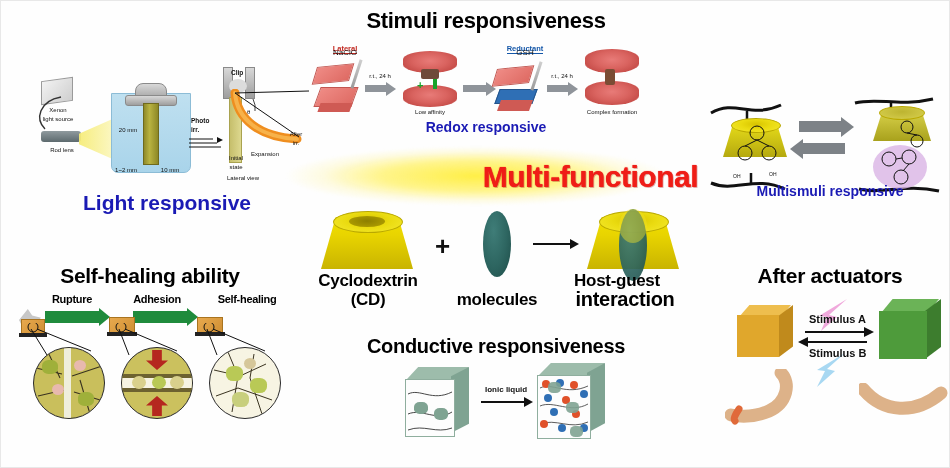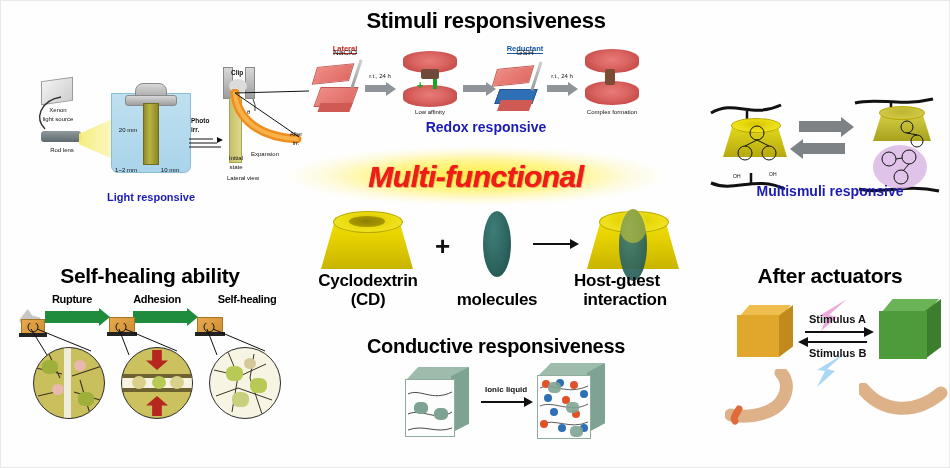--- a/index.html
+++ b/index.html
@@ -11,21 +11,21 @@
   .blk{position:absolute;}
   .hdr{
     font-weight:bold;color:#000;text-align:center;
     letter-spacing:-0.3px;white-space:nowrap;
   }
   .sub-blue{color:#1a1ab4;font-weight:bold;text-align:center;white-space:nowrap;}
 
   
   #center-title{
     left:253px;top:140px;width:444px;height:72px;text-align:center;
-    display:flex;flex-direction:row;justify-content:center;align-items:center;font-style:italic;
+    display:flex;flex-direction:column;justify-content:center;align-items:flex-end;
   }
   #center-title .glow{
     position:absolute;left:18px;top:0px;width:408px;height:70px;
     background:radial-gradient(ellipse 55% 50% at 50% 50%,
       rgba(255,238,60,.95) 0%, rgba(255,241,100,.75) 42%,
       rgba(255,246,170,.35) 68%, rgba(255,255,255,0) 85%);
     filter:blur(1px);
   }
   #center-title .t{
     position:relative;color:#ef1d17;font-weight:bold;font-size:30px;
@@ -276,21 +276,21 @@
       <path d="M2 4 H26 M2 8 H30 M2 12 H34" stroke="#111" stroke-width="1.2"></path>
       <path d="M30 2 L36 5 L30 8 Z" fill="#111"></path>
     </svg>
     <div class="lbl" style="position:absolute;left:268px;top:72px;width:26px;">After</div>
     <div class="lbl" style="position:absolute;left:268px;top:81px;width:26px;">irr.</div>
     <div class="lbl" style="position:absolute;left:236px;top:92px;">Expansion</div>
     <div class="lbl" style="position:absolute;left:200px;top:116px;width:56px;">Lateral view</div>
   </div>
 
   <div class="blk" style="left:50px;top:190px;width:200px;">
-    <div class="sub-blue" style="font-size:11px;">Light responsive</div>
+    <div class="sub-blue" style="font-size:21px;text-align:right;">Light responsive</div>
   </div>
 
   <div class="blk" style="left:18px;top:262px;width:262px;height:26px;">
     <div class="hdr" style="font-size:21px;line-height:26px;">Self-healing ability</div>
   </div>
 
   <div class="blk" style="left:16px;top:292px;width:272px;height:134px;">
 
     <div class="hdr" style="position:absolute;left:20px;top:0px;width:70px;font-size:11px;">Rupture</div>
     <div class="hdr" style="position:absolute;left:104px;top:0px;width:72px;font-size:11px;">Adhesion</div>
@@ -366,21 +366,21 @@
 
     <div class="cd" style="left:280px;top:8px;width:92px;height:52px;"></div>
     <div class="cd-top" style="left:292px;top:2px;width:68px;height:20px;"></div>
     <div class="guest" style="left:312px;top:0px;width:28px;height:72px;opacity:.92;"></div>
     <div style="position:absolute;left:312px;top:0px;width:28px;height:34px;border-radius:50%;background:rgba(240,225,40,.45);"></div>
 
     <div class="hdr" style="position:absolute;left:2px;top:62px;width:118px;font-size:17px;line-height:19px;">Cyclodextrin</div>
     <div class="hdr" style="position:absolute;left:2px;top:81px;width:118px;font-size:17px;line-height:19px;">(CD)</div>
     <div class="hdr" style="position:absolute;left:132px;top:81px;width:116px;font-size:17px;line-height:19px;">molecules</div>
     <div class="hdr" style="position:absolute;left:250px;top:62px;width:120px;font-size:17px;line-height:19px;">Host-guest</div>
-    <div class="hdr" style="position:absolute;left:258px;top:81px;width:120px;font-size:17px;line-height:19px;">interaction</div>
+    <div class="hdr" style="position:absolute;left:258px;top:81px;width:120px;font-size:20px;line-height:19px;">interaction</div>
   </div>
 
   <div class="blk" style="left:320px;top:332px;width:350px;height:26px;">
     <div class="hdr" style="font-size:20px;line-height:26px;">Conductive responsiveness</div>
   </div>
 
   <div class="blk" style="left:398px;top:362px;width:210px;height:96px;">
 
     <div class="ccube-top" style="left:8px;top:4px;width:62px;height:12px;clip-path:polygon(18% 0,100% 0,82% 100%,0 100%);"></div>
     <div class="ccube-side" style="left:52px;top:4px;width:18px;height:66px;clip-path:polygon(100% 0,100% 86%,0 100%,0 14%);"></div>

